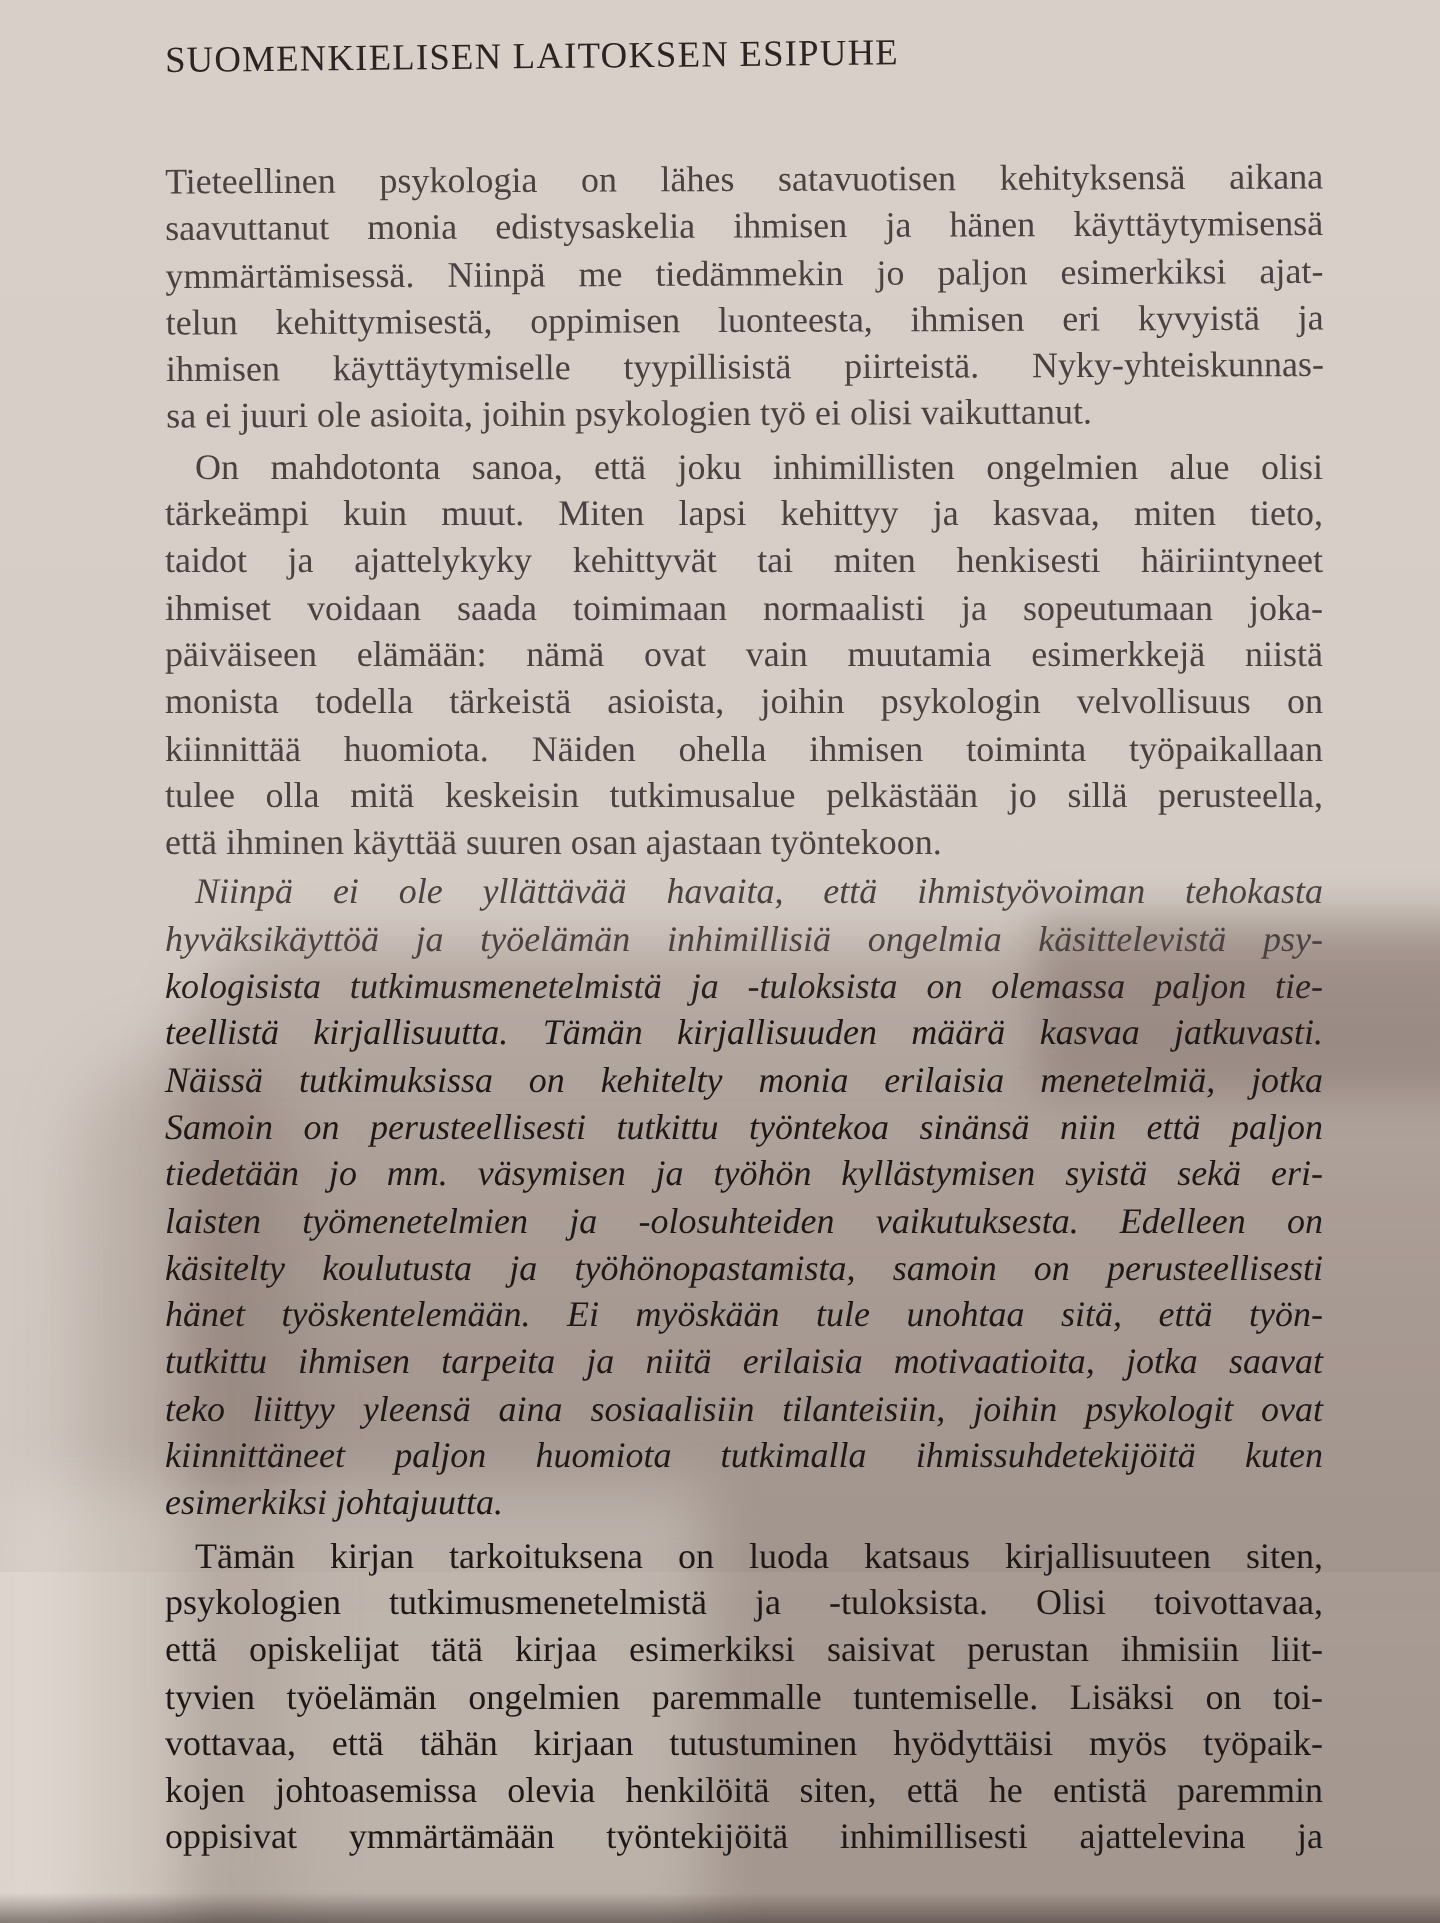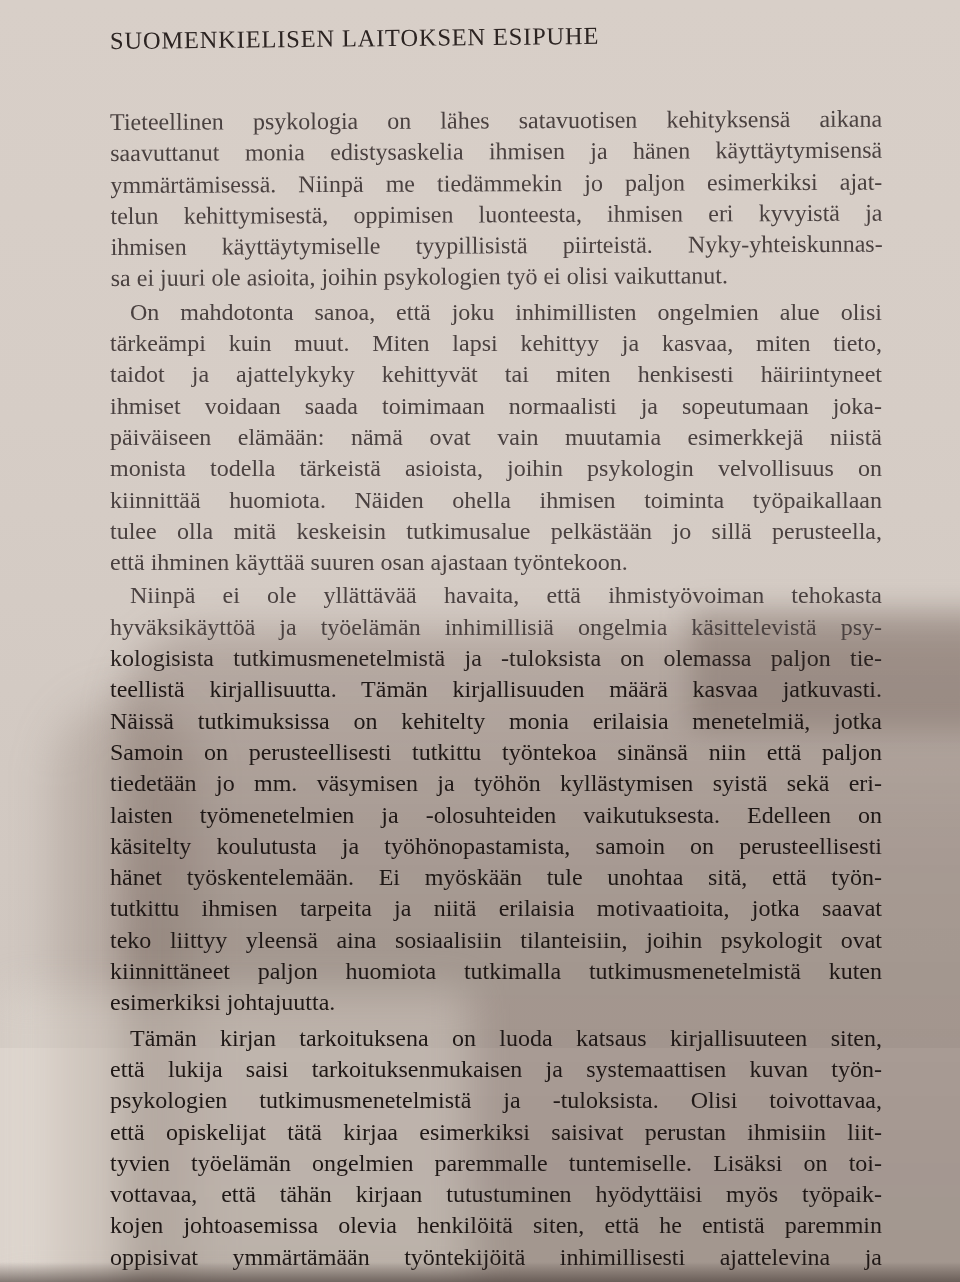--- a/index.html
+++ b/index.html
@@ -99,21 +99,21 @@
       white-space: nowrap;
     }
     .para .line.last {
       text-align-last: left;
     }
     .para .line.indent {
       padding-left: 20px;
     }
     .p1 { margin-top: 50px; transform: rotate(-0.25deg); transform-origin: left top; }
     .p2 { margin-top: 2px; }
-    .p3 { margin-top: 2px; }
+    .p3 { margin-top: 2px; font-style: italic; }
     .p5 { margin-top: 4px; }
     .faded { color: #4a4140; }
     .dark { color: #1f1816; }
   </style>
 </head>
 <body>
 
 <div class="page">
   <div class="shadow-left"></div>
   <div class="shadow-main"></div>
@@ -150,27 +150,26 @@
       <span class="line">kologisista tutkimusmenetelmistä ja -tuloksista on olemassa paljon tie-</span>
       <span class="line dark">teellistä kirjallisuutta. Tämän kirjallisuuden määrä kasvaa jatkuvasti.</span>
       <span class="line dark">Näissä tutkimuksissa on kehitelty monia erilaisia menetelmiä, jotka</span>
       <span class="line dark">Samoin on perusteellisesti tutkittu työntekoa sinänsä niin että paljon</span>
       <span class="line dark">tiedetään jo mm. väsymisen ja työhön kyllästymisen syistä sekä eri-</span>
       <span class="line dark">laisten työmenetelmien ja -olosuhteiden vaikutuksesta. Edelleen on</span>
       <span class="line dark">käsitelty koulutusta ja työhönopastamista, samoin on perusteellisesti</span>
       <span class="line dark">hänet työskentelemään. Ei myöskään tule unohtaa sitä, että työn-</span>
       <span class="line dark">tutkittu ihmisen tarpeita ja niitä erilaisia motivaatioita, jotka saavat</span>
       <span class="line dark">teko liittyy yleensä aina sosiaalisiin tilanteisiin, joihin psykologit ovat</span>
-      <span class="line dark">kiinnittäneet paljon huomiota tutkimalla tutkimusmenetelmistä kuten</span>
+      <span class="line dark">kiinnittäneet paljon huomiota tutkimalla ihmissuhdetekijöitä kuten</span>
       <span class="line last dark">esimerkiksi johtajuutta.</span>
     </div>
 
     <div class="para p5 dark">
       <span class="line indent">Tämän kirjan tarkoituksena on luoda katsaus kirjallisuuteen siten,</span>
-      <span class="line">että lukija saisi tarkoituksenmukaisen ja systemaattisen kuvan työn-</span>
       <span class="line">psykologien tutkimusmenetelmistä ja -tuloksista. Olisi toivottavaa,</span>
       <span class="line">että opiskelijat tätä kirjaa esimerkiksi saisivat perustan ihmisiin liit-</span>
       <span class="line">tyvien työelämän ongelmien paremmalle tuntemiselle. Lisäksi on toi-</span>
       <span class="line">vottavaa, että tähän kirjaan tutustuminen hyödyttäisi myös työpaik-</span>
       <span class="line">kojen johtoasemissa olevia henkilöitä siten, että he entistä paremmin</span>
       <span class="line">oppisivat ymmärtämään työntekijöitä inhimillisesti ajattelevina ja</span>
     </div>
   </div>
 
   <div class="bottom-edge"></div>

